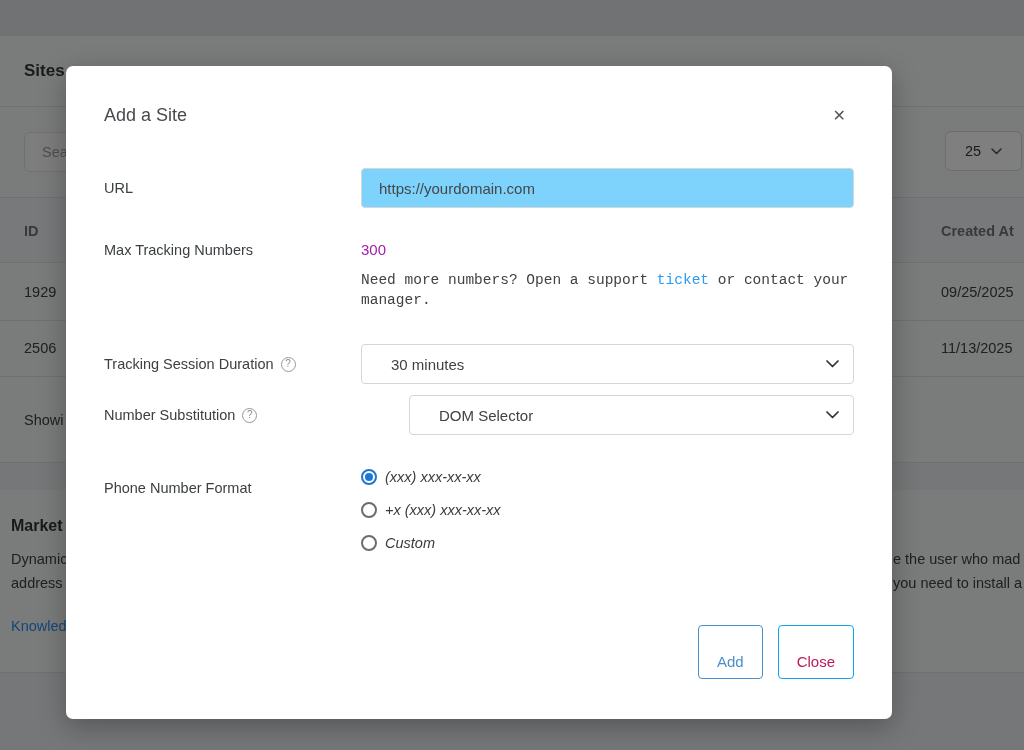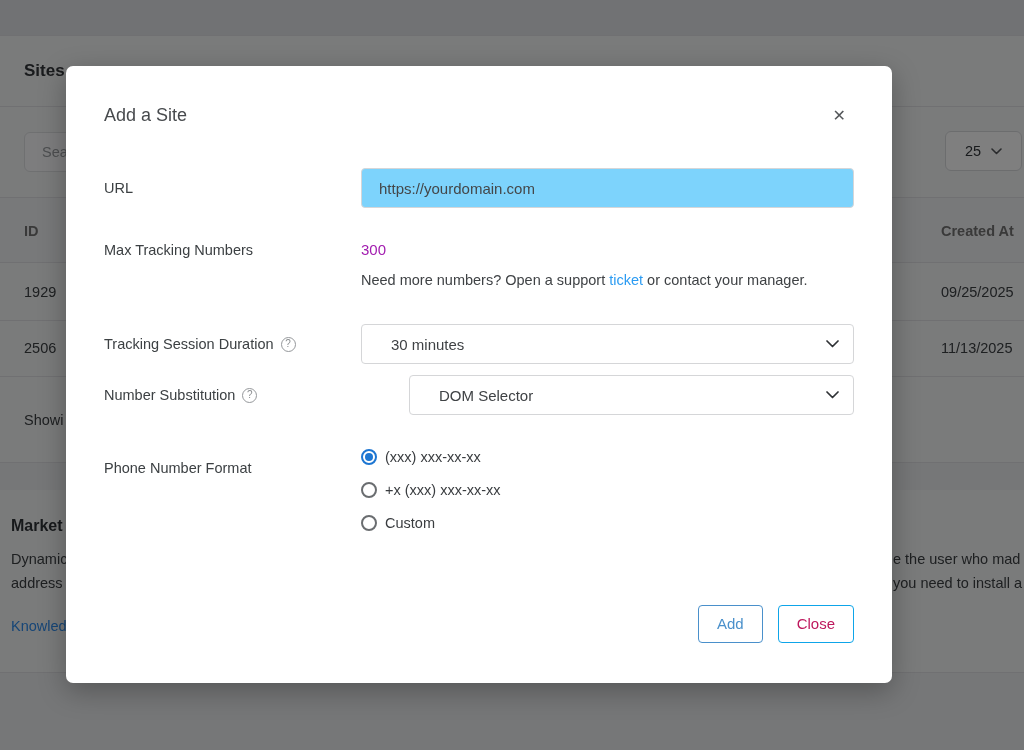--- a/index.html
+++ b/index.html
@@ -90,56 +90,56 @@
   .row-phone .field-label { padding-top: 11px; align-items: flex-start; }
 
   .text-input {
     width: 100%; height: 40px;
     border: 1px solid #d5d6d8; border-radius: 4px;
     padding: 0 17px; font-size: 15px; color: #444749;
     font-family: "Liberation Sans", sans-serif; outline: none; background: #7dd3fc;
   }
 
   .static-value { font-size: 15px; color: #a21caf; line-height: 20px; }
-  .field-note { margin-top: 10px; font-size: 14.5px; color: #3f4245; line-height: 20px; }
+  .field-note { margin-top: 10px; font-size: 14.5px; color: #3f4245; line-height: 20px; font-family: Liberation Mono, monospace; }
   .link { color: #2b9bf2; text-decoration: none; cursor: pointer; }
 
   .select {
     position: relative; width: 100%; height: 40px;
     border: 1px solid #d5d6d8; border-radius: 4px; background: #fff;
     display: flex; align-items: center; padding: 0 36px 0 29px;
     font-size: 15px; color: #3f4245; cursor: pointer;
   }
   .select .chev { position: absolute; right: 14px; top: 50%; transform: translateY(-50%); display: flex; }
 
   .help-icon {
     width: 15px; height: 15px; flex: 0 0 15px;
     border: 1px solid #95989b; border-radius: 50%;
     display: inline-flex; align-items: center; justify-content: center;
     font-size: 10px; color: #8a8d90; line-height: 1; cursor: default;
   }
 
-  .radio-group { display: flex; flex-direction: column; gap: 13px; }
+  .radio-group { display: flex; flex-direction: column; gap: 13px; font-style: italic; }
   .radio-row { display: flex; align-items: center; gap: 8px; cursor: pointer; }
   .radio-dot {
     width: 16px; height: 16px; flex: 0 0 16px; border-radius: 50%;
     border: 2px solid #6a6d70; position: relative; background: #fff;
   }
   .radio-row.checked .radio-dot { border-color: #1d76d2; }
   .radio-row.checked .radio-dot::after {
     content: ""; position: absolute; left: 2px; top: 2px;
     width: 8px; height: 8px; border-radius: 50%; background: #1d76d2;
   }
   .radio-label { font-size: 14.5px; color: #3a3d40; line-height: 20px; }
 
   .modal-footer { margin-top: 72px; display: flex; justify-content: flex-end; gap: 15px; }
   .btn {
     background: #fff; border-radius: 4px; font-size: 15px;
     font-family: "Liberation Sans", sans-serif;
-    padding: 8px 18px; height: 38px; cursor: pointer; line-height: 20px;
+    padding: 26px 18px; height: 38px; cursor: pointer; line-height: 20px;
   }
   .btn-add   { border: 1px solid #4a90cb; color: #4a90cb; }
   .btn-close { border: 1px solid #0ea5e9; color: #be185d; }
 </style>
 </head>
 <body>
 
 <div class="stage">
 
   <div class="bg-band bg-topbar"></div>

